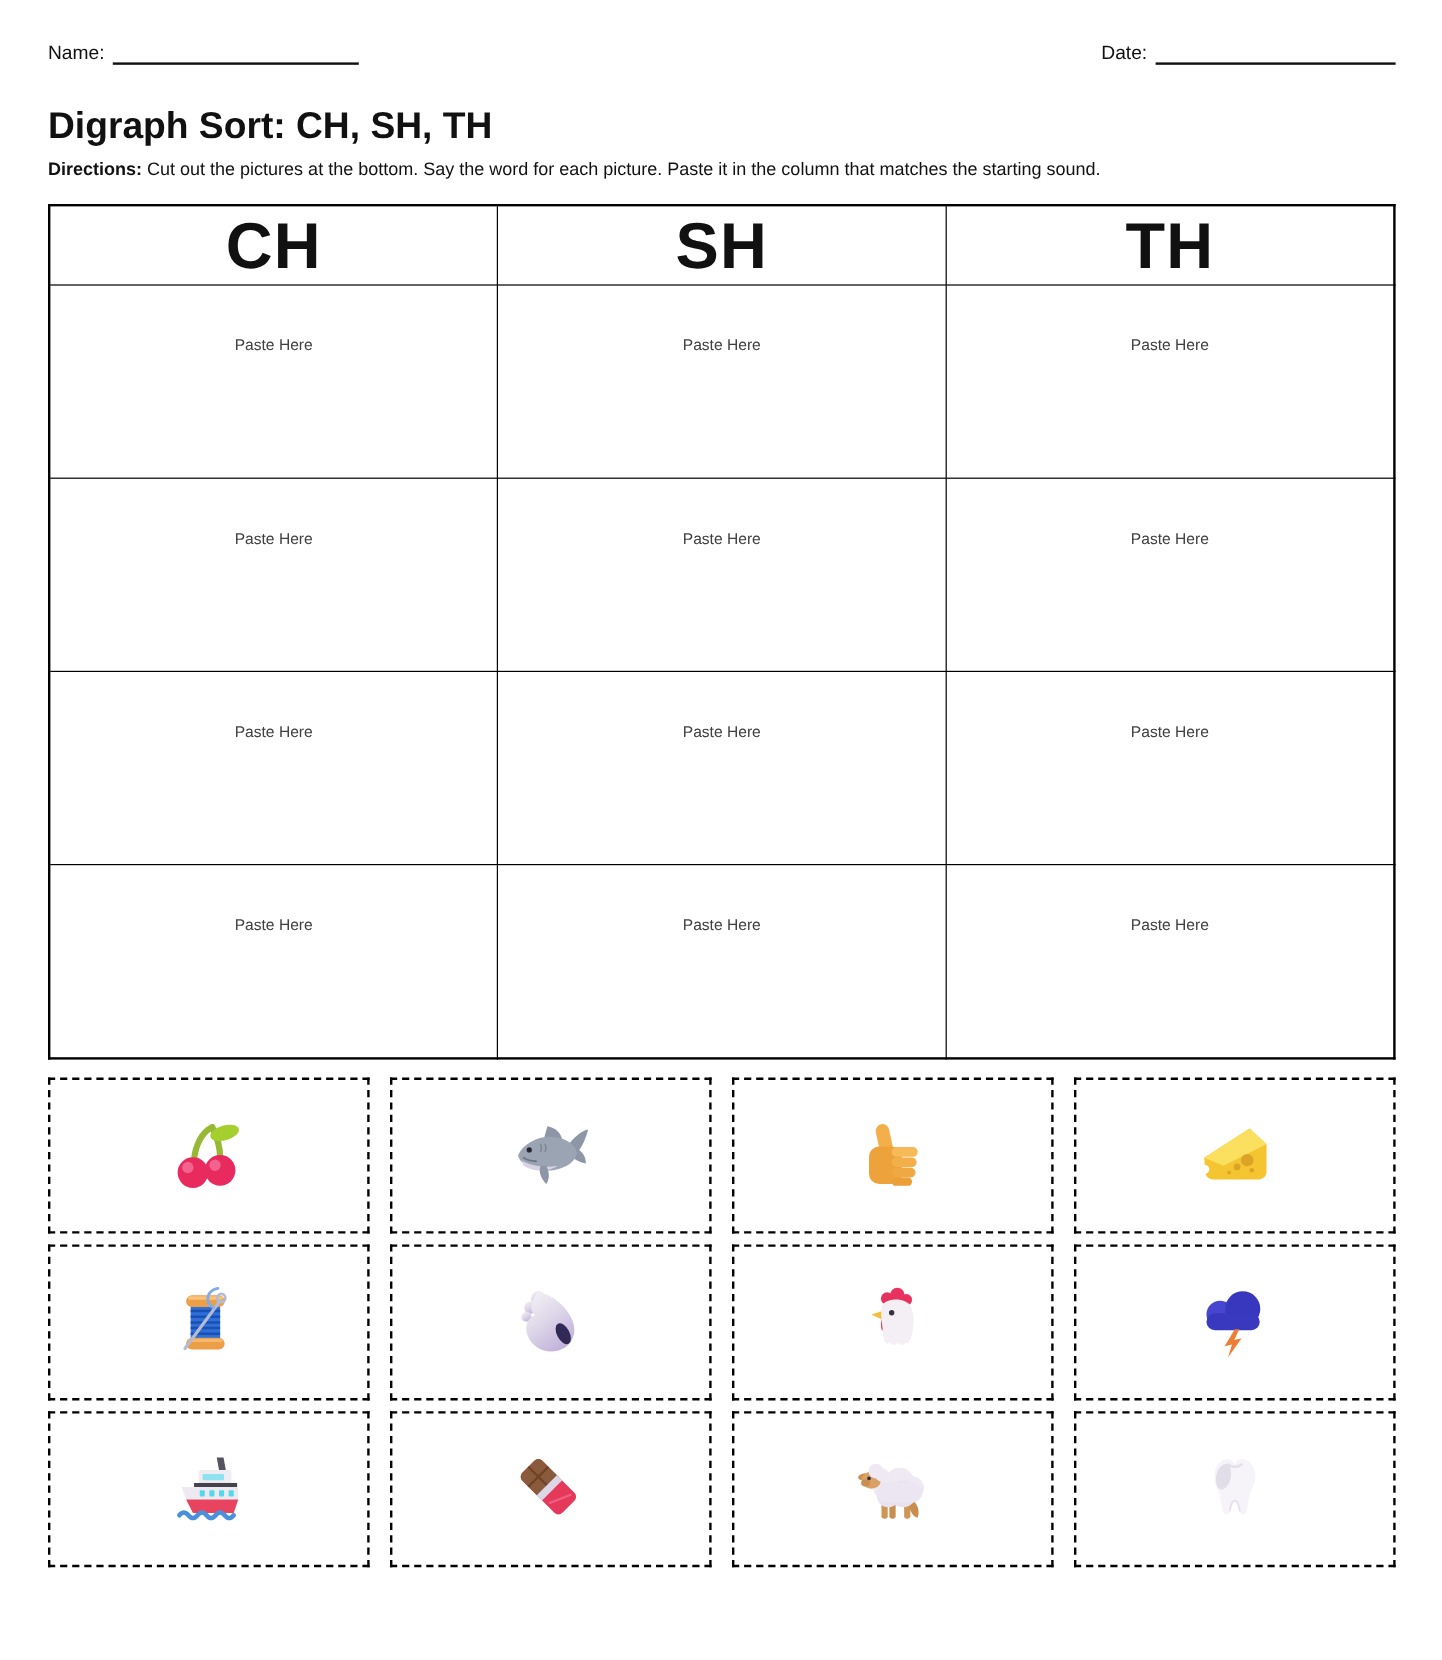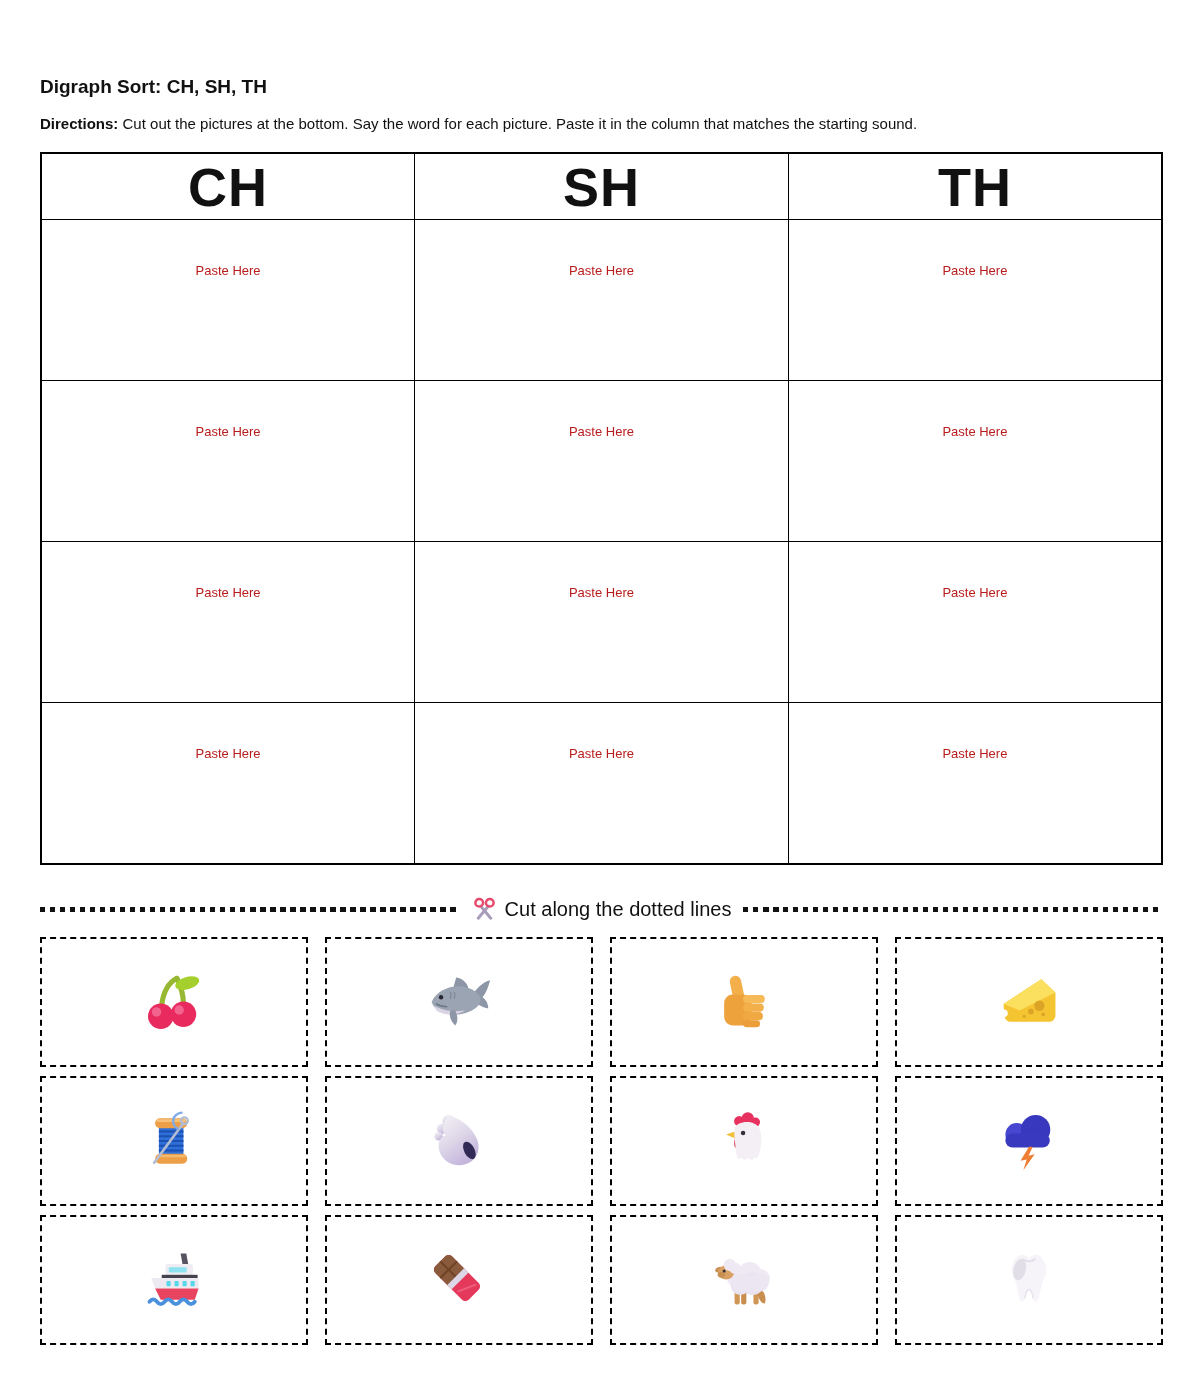--- a/index.html
+++ b/index.html
@@ -6,46 +6,56 @@
   body { width:1202px; height:1383px; color:#111; font-family:"Liberation Sans", sans-serif; }
   .sheet { box-sizing:border-box; width:1202px; height:1383px; padding:36px 39px 0 40px; overflow:hidden; }
 
   
   .top-row { display:flex; justify-content:space-between; align-items:flex-end; font-size:16px; line-height:18px; }
   .field { display:flex; align-items:flex-end; gap:7px; }
   .blank { display:inline-block; height:13px; border-bottom:2px solid #111; }
   .blank.name { width:205px; }
   .blank.date { width:200px; }
 
-  .title { margin-top:37px; font-size:19px; font-weight:bold; line-height:27px; }
+  .title { margin-top:37px; font-size:31px; font-weight:bold; line-height:27px; }
   .directions { margin-top:15px; font-size:15px; line-height:18px; }
   .directions .dir-label { font-weight:bold; }
 
   
   table.sort { margin-top:19px; width:1123px; table-layout:fixed; border-collapse:collapse; border:2px solid #000; }
   table.sort th, table.sort td { border:1.5px solid #000; }
   table.sort th { height:63px; font-size:54px; font-weight:bold; text-align:center; letter-spacing:1px; }
   table.sort td { height:118px; vertical-align:top; text-align:center; padding-top:41px; }
-  .paste { color:#b91c1c; font-size:13px; }
+  .paste { color:#404040; font-size:13px; }
 
   
   .divider { margin-top:31px; height:26px; display:flex; align-items:center; gap:12px; }
   .dash-line { flex:1; height:5px; background:repeating-linear-gradient(90deg,#111 0 5.5px,transparent 5.5px 10px); }
   .divider-label { display:flex; align-items:center; gap:8px; font-size:20px; white-space:nowrap; }
 
   
   .cards { margin-top:15px; width:1123px; display:grid; grid-template-columns:repeat(4,1fr); column-gap:17px; row-gap:9px; }
   .card { box-sizing:border-box; height:130px; border:2px dashed #000; display:flex; align-items:center; justify-content:center; background:#fff; }
   .card svg.emoji { display:block; }
 </style>
 </head>
 <body>
 
 <div class="sheet">
 
+  <div class="top-row">
+    <div class="field">
+      <span>Name:</span>
+      <span class="blank name"></span>
+    </div>
+    <div class="field">
+      <span>Date:</span>
+      <span class="blank date"></span>
+    </div>
+  </div>
 
   <div class="title">Digraph Sort: CH, SH, TH</div>
 
   <div class="directions"><span class="dir-label">Directions:</span><span> Cut out the pictures at the bottom. Say the word for each picture. Paste it in the column that matches the starting sound.</span></div>
 
   <table class="sort">
     <thead>
       <tr>
         <th>CH</th>
         <th>SH</th>
@@ -69,33 +79,20 @@
         <td><span class="paste">Paste Here</span></td>
       </tr>
       <tr>
         <td><span class="paste">Paste Here</span></td>
         <td><span class="paste">Paste Here</span></td>
         <td><span class="paste">Paste Here</span></td>
       </tr>
     </tbody>
   </table>
 
-  <div class="divider">
-    <div class="dash-line"></div>
-    <div class="divider-label">
-      <svg class="emoji" viewBox="0 0 26 26" width="25" height="25" aria-hidden="true">
-        <path d="M9 9.5 L19.5 22" stroke="#a89cb8" stroke-width="3.2" stroke-linecap="round"></path>
-        <path d="M17 9.5 L6.5 22" stroke="#a89cb8" stroke-width="3.2" stroke-linecap="round"></path>
-        <circle cx="7.5" cy="6" r="4" fill="none" stroke="#e84a6b" stroke-width="2.6"></circle>
-        <circle cx="18.5" cy="6" r="4" fill="none" stroke="#e84a6b" stroke-width="2.6"></circle>
-      </svg>
-      <span>Cut along the dotted lines</span>
-    </div>
-    <div class="dash-line"></div>
-  </div>
 
   <div class="cards">
 
     <div class="card">
       <svg class="emoji" viewBox="0 0 72 72" width="68" height="68">
         <path d="M39 11 C30 15 24 27 23 40" stroke="#97b832" stroke-width="5.5" fill="none" stroke-linecap="round"></path>
         <path d="M39 11 C43 19 46 29 46 38" stroke="#97b832" stroke-width="5.5" fill="none" stroke-linecap="round"></path>
         <ellipse cx="50" cy="16" rx="13" ry="6.5" fill="#a4cf2c" transform="rotate(-16 50 16)"></ellipse>
         <circle cx="22" cy="51" r="13.5" fill="#e82a5f"></circle>
         <circle cx="17.5" cy="46.5" r="5" fill="#f36e97" opacity="0.85"></circle>

